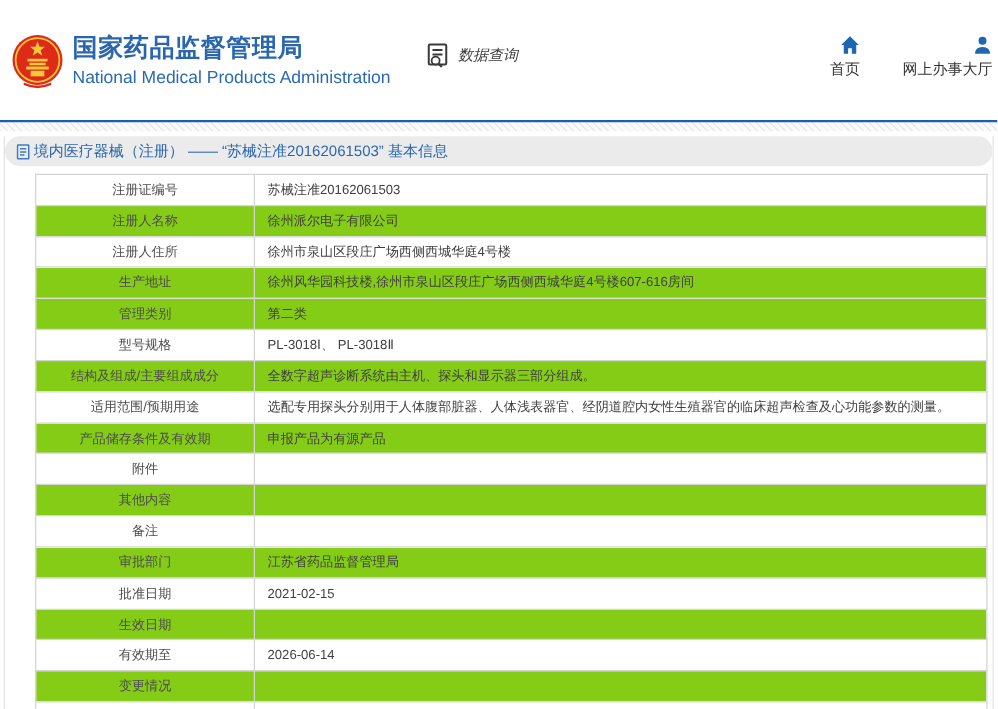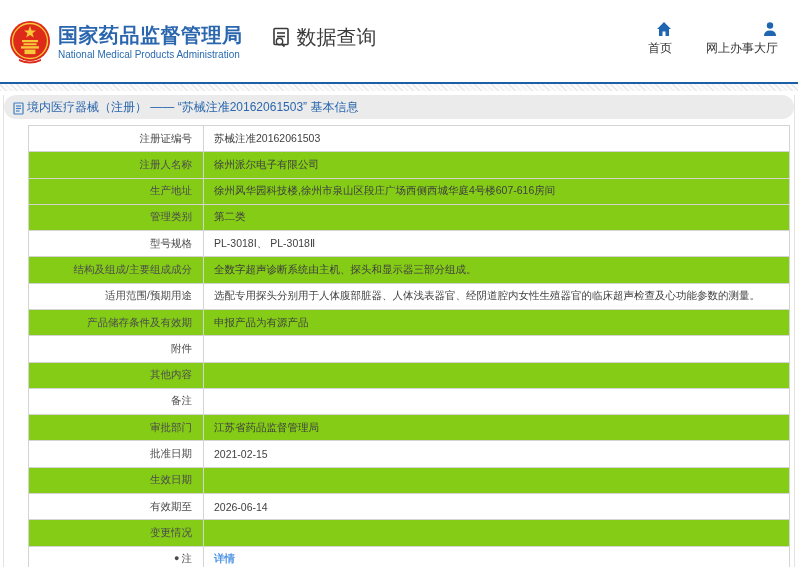--- a/index.html
+++ b/index.html
@@ -1,47 +1,47 @@
 <!DOCTYPE html>
 <html><head>
 <meta charset="utf-8">
 <style>
   * { margin:0; padding:0; box-sizing:border-box; }
   html,body { width:798px; height:567px; background:#fff; overflow:hidden;
     font-family:"Liberation Sans","DejaVu Sans",sans-serif; }
 
   
-  .site-header { height:82px; display:flex; align-items:center; padding:0 16px 0 9px; background:#fff; }
+  .site-header { height:96px; display:flex; align-items:center; padding:0 0 0 9px; background:#fff; }
   .emblem { width:42px; height:46px; flex:0 0 auto; margin-top:2px; }
   .agency { margin-left:7px; }
   .agency-cn { font-size:20px; font-weight:bold; color:#2a66ae; letter-spacing:0.5px; line-height:24px; }
-  .agency-en { font-size:10px; color:#2a6ab0; margin-top:2px; }
+  .agency-en { font-size:14px; color:#2a6ab0; margin-top:2px; }
   .dataquery { display:flex; align-items:center; margin-left:28px; margin-top:-8px; cursor:pointer; }
   .dataquery .dq-icon { width:22px; height:22px; margin-right:4px; }
-  .dataquery .dq-label { font-size:20px; color:#3a3a3a; }
+  .dataquery .dq-label { font-size:12px; color:#3a3a3a;font-style:italic; }
   .topnav { margin-left:auto; display:flex; gap:34px; margin-right:4px; margin-top:-4px; }
   .navitem { display:flex; flex-direction:column; align-items:flex-end; text-decoration:none; cursor:pointer; }
   .navitem .nv-icon { width:16px; height:16px; margin-bottom:3px; }
   .navitem .nv-label { font-size:12px; color:#333; }
 
   .blue-line { height:2px; background:#1b5fa6; }
   .stripe-band { height:7px;
     background:repeating-linear-gradient(45deg,#e9e9e9 0,#e9e9e9 1px,#fafafa 1px,#fafafa 4px); }
 
   
   .content { margin:0 3px; height:481px; border-left:1px solid #e3e3e3; border-right:1px solid #e3e3e3; background:#fff; }
   .section-title { margin-top:4px; height:24px; background:#ebebeb; display:flex; align-items:center; padding-left:9px;border-radius:12px; }
   .section-title .doc-icon { width:11px; height:13px; margin-right:3px; flex:0 0 auto; }
   .section-title .st-text { font-size:12px; color:#2a66ae; }
 
   table.info-table { border-collapse:collapse; table-layout:fixed; margin:6px 0 0 24px;
     width:762px; height:448px; border:1px solid #c9c9c9; background:#fff; }
   .info-table td { border:1px solid #d4d4d4; font-size:10.5px; height:23.5px; vertical-align:middle;
     white-space:nowrap; overflow:hidden; }
-  .info-table td.label { width:175px; text-align:right; padding-right:11px; color:#4c4c4c; }
+  .info-table td.label { width:175px; text-align:center; padding-right:0; color:#4c4c4c; }
   .info-table td.value { padding-left:10px; color:#3f3f3f;margin-top:36px; }
   .info-table tr.alt td { background:#84cc16; }
   .info-table a.link { color:#4f94e5; text-decoration:none; cursor:pointer;font-weight:bold; }
   .note-icon { display:inline-block; color:#4a4a4a; font-size:9px; margin-right:2px; vertical-align:1px; }
 </style>
 </head>
 <body>
 
 <header class="site-header">
   <div class="emblem">
@@ -112,20 +112,24 @@
   <table class="info-table">
     <tbody>
         <tr>
     <td class="label">注册证编号</td>
     <td class="value">苏械注准20162061503</td>
   </tr>
         <tr class="alt">
     <td class="label">注册人名称</td>
     <td class="value">徐州派尔电子有限公司</td>
   </tr>
+        <tr>
+    <td class="label">注册人住所</td>
+    <td class="value">徐州市泉山区段庄广场西侧西城华庭4号楼</td>
+  </tr>
         <tr class="alt">
     <td class="label">生产地址</td>
     <td class="value">徐州风华园科技楼,徐州市泉山区段庄广场西侧西城华庭4号楼607-616房间</td>
   </tr>
         <tr class="alt">
     <td class="label">管理类别</td>
     <td class="value">第二类</td>
   </tr>
         <tr>
     <td class="label">型号规格</td>

